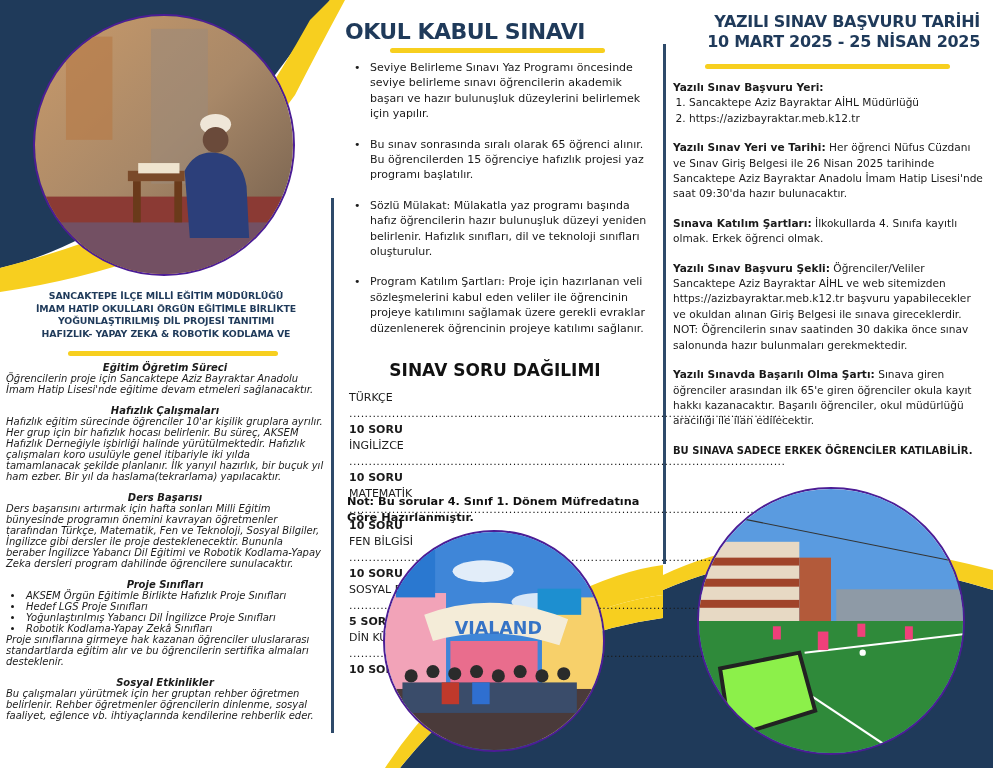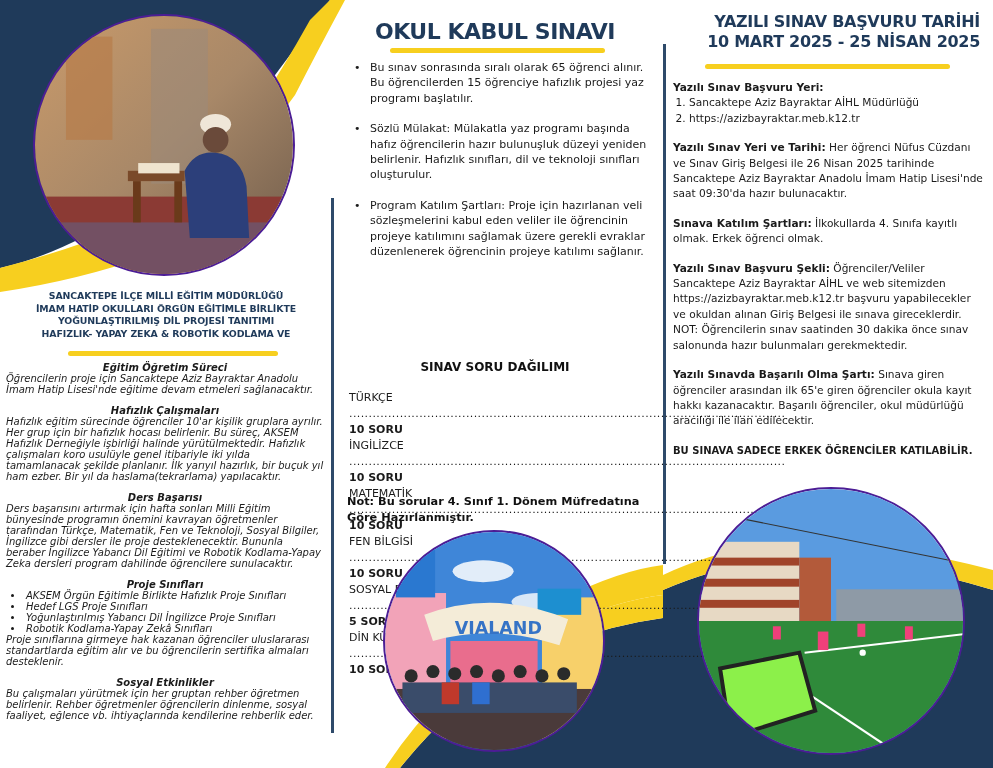--- a/index.html
+++ b/index.html
@@ -35,34 +35,34 @@
     position: absolute; left: 6px; top: 362px; width: 318px; z-index: 2;
     font-family: "DejaVu Sans", sans-serif; font-style: italic; font-size: 10px; line-height: 11px; color: #1a1a1a;
   }
   .left-body .sec-h { text-align: center; font-weight: bold; margin-top: 10px; }
   .left-body .sec-h:first-child { margin-top: 0; }
   .left-body ul { margin-left: 18px; list-style: disc; }
   .left-body li { padding-left: 2px; }
 
   
   .mid-title {
-    position: absolute; left: 345px; top: 19px; width: 300px; text-align: center; z-index: 2;
+    position: absolute; left: 345px; top: 19px; width: 300px; z-index: 2;
     font-family: "DejaVu Sans", sans-serif; font-weight: 900; font-size: 22px; color: #1f3a5a; letter-spacing: -0.5px;
   }
   .mid-list {
     position: absolute; left: 347px; top: 60px; width: 310px; z-index: 2;
     font-family: "DejaVu Sans", sans-serif; font-size: 11px; line-height: 15.4px; color: #1a1a1a;
     list-style: none;
   }
   .mid-list li { position: relative; padding-left: 23px; margin-bottom: 15px; }
   .mid-list li::before { content: "•"; position: absolute; left: 7px; top: 0; }
 
   .dist-title {
     position: absolute; left: 345px; top: 360px; width: 300px; text-align: center; z-index: 2;
-    font-family: "DejaVu Sans", sans-serif; font-weight: bold; font-size: 12px; color: #111;
+    font-family: "DejaVu Sans", sans-serif; font-weight: bold; font-size: 17px; color: #111;
   }
   .dist-table { position: absolute; left: 347px; top: 390px; width: 295px; z-index: 2;
     font-family: "DejaVu Sans", sans-serif; font-size: 11px; line-height: 16px; color: #1a1a1a; }
   .dist-row { display: flex; align-items: baseline; white-space: nowrap; flex-direction: column; }
   .dist-row .subj { flex: 0 0 auto; }
   .dist-row .dots { flex: 1 1 auto; overflow: hidden; margin: 0 2px; letter-spacing: 0.4px; }
   .dist-row .dots::before { content: "................................................................................................................"; }
   .dist-row .cnt { flex: 0 0 auto; font-weight: bold; }
 
   .mid-note {
@@ -158,20 +158,21 @@
   <div>Proje sınıflarına girmeye hak kazanan öğrenciler uluslararası standartlarda eğitim alır ve bu öğrencilerin sertifika almaları desteklenir.</div>
 
   <div class="sec-h">Sosyal Etkinlikler</div>
   <div>Bu çalışmaları yürütmek için her gruptan rehber öğretmen belirlenir. Rehber öğretmenler öğrencilerin dinlenme, sosyal faaliyet, eğlence vb. ihtiyaçlarında kendilerine rehberlik eder.</div>
 </div>
 
 <div class="mid-title">OKUL KABUL SINAVI</div>
 <div class="yellow-bar bar-mid"></div>
 
 <ul class="mid-list">
+  <li>Seviye Belirleme Sınavı Yaz Programı öncesinde seviye belirleme sınavı öğrencilerin akademik başarı ve hazır bulunuşluk düzeylerini belirlemek için yapılır.</li>
   <li>Bu sınav sonrasında sıralı olarak 65 öğrenci alınır. Bu öğrencilerden 15 öğrenciye hafızlık projesi yaz programı başlatılır.</li>
   <li>Sözlü Mülakat: Mülakatla yaz programı başında hafız öğrencilerin hazır bulunuşluk düzeyi yeniden belirlenir. Hafızlık sınıfları, dil ve teknoloji sınıfları oluşturulur.</li>
   <li>Program Katılım Şartları: Proje için hazırlanan veli sözleşmelerini kabul eden veliler ile öğrencinin projeye katılımını sağlamak üzere gerekli evraklar düzenlenerek öğrencinin projeye katılımı sağlanır.</li>
 </ul>
 
 <div class="dist-title">SINAV SORU DAĞILIMI</div>
 <div class="dist-table">
   <div class="dist-row">
     <span class="subj">TÜRKÇE</span>
     <span class="dots"></span>

